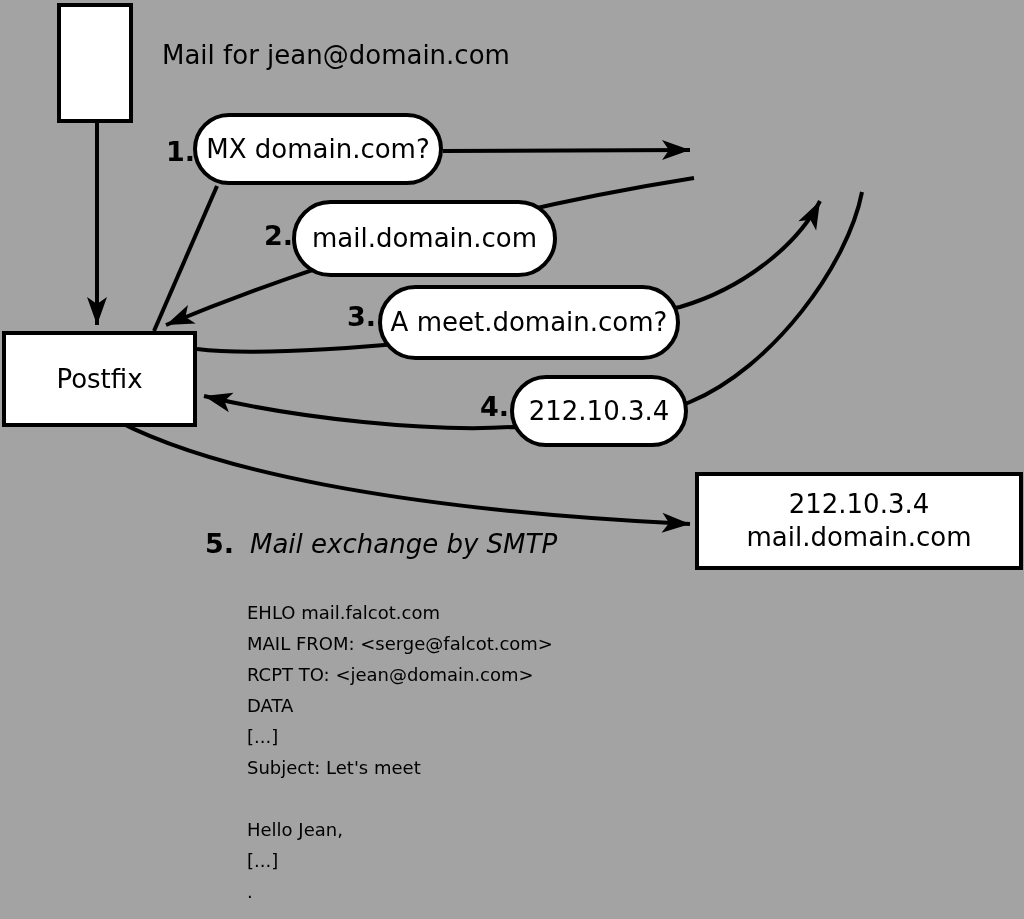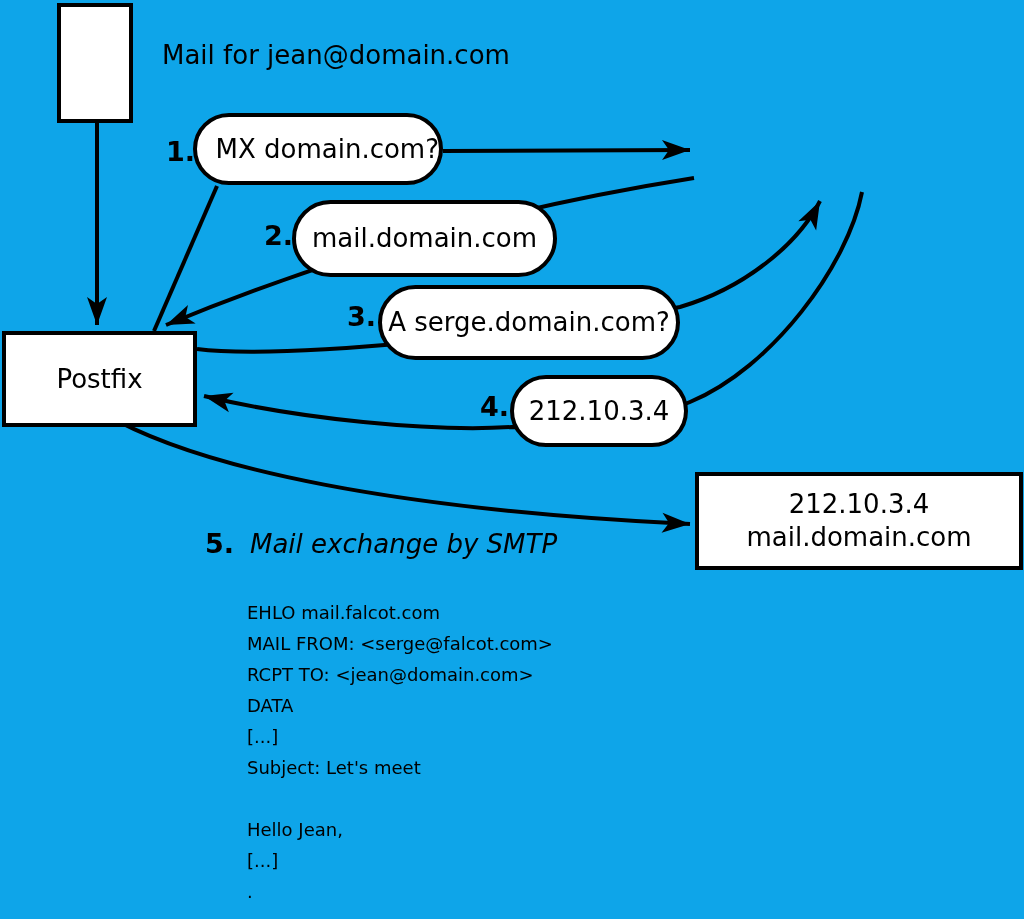--- a/index.html
+++ b/index.html
@@ -4,21 +4,21 @@
 <style>
   html, body {
     margin: 0;
     padding: 0;
     background: #ffffff;
   }
   .stage {
     position: relative;
     width: 1024px;
     height: 919px;
-    background: #0ea5e9;
+    background: #a3a3a3;
     font-family: "DejaVu Sans", sans-serif;
     color: #000000;
     overflow: hidden;
   }
   .layer {
     position: absolute;
     left: 0;
     top: 0;
     width: 1024px;
     height: 919px;
@@ -58,21 +58,21 @@
     top: 597px;
     font-size: 18px;
     line-height: 31px;
     white-space: pre-line;
   }
   
   .mail-box    { left: 57px;  top: 3px;   width: 76px;  height: 120px; }
   .postfix-box { left: 2px;   top: 331px; width: 195px; height: 96px; text-align: right; }
   .dns-box     { left: 695px; top: 97px;  width: 328px; height: 92px; }
   .dest-box    { left: 695px; top: 472px; width: 328px; height: 98px; }
-  .pill-1 { left: 193px; top: 113px; width: 250px; height: 72px; justify-content: flex-end; }
+  .pill-1 { left: 193px; top: 113px; width: 250px; height: 72px; }
   .pill-2 { left: 292px; top: 200px; width: 265px; height: 77px; }
   .pill-3 { left: 378px; top: 285px; width: 302px; height: 75px; }
   .pill-4 { left: 510px; top: 375px; width: 178px; height: 72px; }
   .num-1 { left: 166px; top: 136px; }
   .num-2 { left: 264px; top: 220px; }
   .num-3 { left: 347px; top: 301px; }
   .num-4 { left: 480px; top: 391px; }
   .num-5 { left: 205px; top: 528px; }
   .title-caption { left: 162px; top: 39px; }
   .step5-caption { left: 250px; top: 528px; font-style: italic; }
@@ -123,21 +123,21 @@
     <span>MX domain.com?</span>
   </div>
 
   <div class="stepnum num-2">2.</div>
   <div class="node pill pill-2">
     <span>mail.domain.com</span>
   </div>
 
   <div class="stepnum num-3">3.</div>
   <div class="node pill pill-3">
-    <span>A serge.domain.com?</span>
+    <span>A meet.domain.com?</span>
   </div>
 
   <div class="stepnum num-4">4.</div>
   <div class="node pill pill-4">
     <span>212.10.3.4</span>
   </div>
 
   <div class="stepnum num-5">5.</div>
   <div class="caption step5-caption">Mail exchange by SMTP</div>
 

